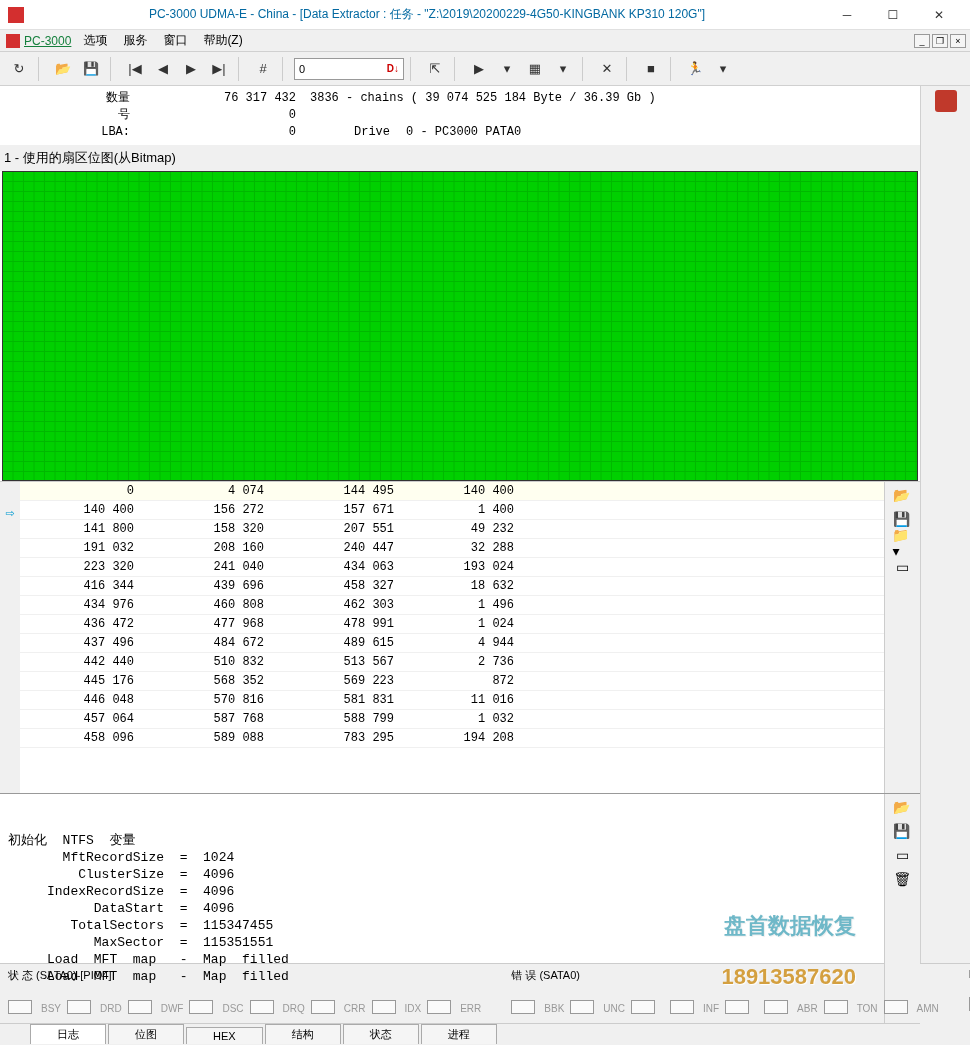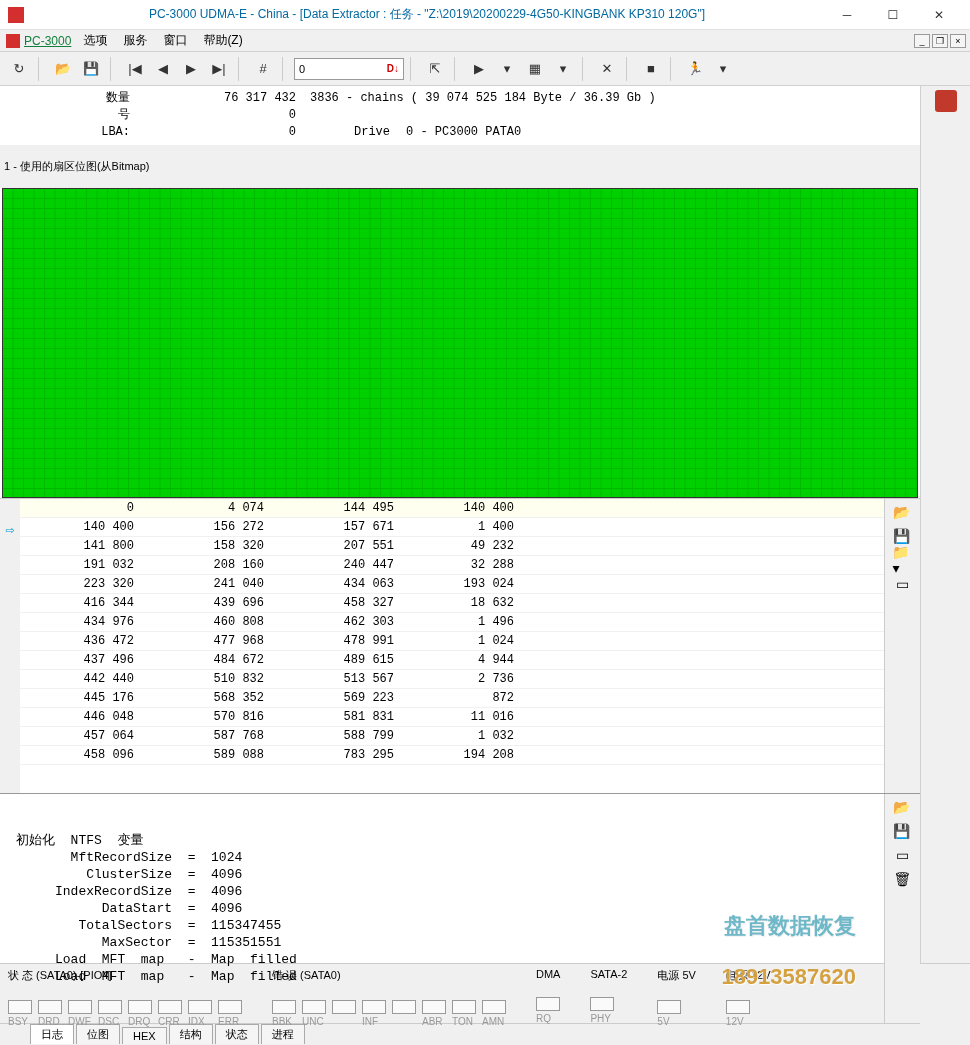--- a/index.html
+++ b/index.html
@@ -22,21 +22,21 @@
 .tinput .dr { color: #c00; font-weight: bold; font-size: 10px; }
 .mainarea { display: flex; height: calc(100% - 30px - 22px - 34px - 82px); }
 .leftcol { flex: 1; display: flex; flex-direction: column; min-width: 0; }
 .rightstrip { width: 50px; background: #f0f0f0; border-left: 1px solid #d0d0d0; display: flex; flex-direction: column; align-items: center; padding-top: 4px; gap: 6px; }
 .rstripicon { width: 22px; height: 22px; background: #c0392b; border-radius: 3px; }
 .info { padding: 4px 10px 4px 60px; background: #fff; font-family: "Courier New", monospace; font-size: 12px; line-height: 17px; }
 .info .row { display: flex; }
 .info .lbl { width: 70px; text-align: right; margin-right: 6px; }
 .info .val { width: 160px; text-align: right; margin-right: 8px; font-variant-numeric: tabular-nums; }
 .info .extra { margin-left: 6px; }
-.bitmaplabel { padding: 14px 4px; font-size: 11px; background: #f0f0f0; }
+.bitmaplabel { padding: 4px 4px; font-size: 13px; background: #f0f0f0; }
 .bitmap { flex: 0 0 310px; background: #00b000; border: 1px solid #333; margin: 0 2px; position: relative; overflow: hidden; }
 .bitmap-grid { position: absolute; inset: 0; }
 .tablewrap { flex: 1; display: flex; min-height: 0; border-top: 1px solid #ccc; }
 .table { flex: 1; overflow: auto; font-family: "Courier New", monospace; font-size: 12px; }
 .thead { display: flex; background: #f0f0f0; border-bottom: 1px solid #ccc; position: sticky; top: 0; }
 .th { padding: 3px 6px; border-right: 1px solid #ccc; text-align: right; }
 .th.virtual { width: 120px; }
 .th.lbafrom { width: 130px; }
 .th.lbato { width: 130px; }
 .th.length { width: 120px; }
@@ -48,33 +48,33 @@
 .td.lbafrom { width: 130px; }
 .td.lbato { width: 130px; }
 .td.length { width: 120px; }
 .td.about { flex: 1; text-align: left; }
 .arrowcol { width: 20px; background: #f0f0f0; }
 .arrowcol .arr { height: 18px; display: flex; align-items: center; justify-content: center; color: #009ad0; font-size: 11px; }
 .sidetools { width: 36px; background: #f0f0f0; display: flex; flex-direction: column; align-items: center; padding-top: 4px; gap: 6px; border-left: 1px solid #ccc; }
 .sideicon { width: 20px; height: 18px; display: flex; align-items: center; justify-content: center; font-size: 14px; cursor: pointer; }
 .logarea { height: 170px; border-top: 1px solid #999; display: flex; flex-direction: column; }
 .logbody { flex: 1; display: flex; }
-.logtext { flex: 1; overflow: auto; font-family: "Courier New", monospace; font-size: 13px; white-space: pre; padding: 4px 16px; line-height: 17px; position: relative; }
+.logtext { flex: 1; overflow: auto; font-family: "Courier New", monospace; font-size: 13px; white-space: pre; padding: 4px 8px; line-height: 17px; position: relative; }
 .watermark { position: absolute; right: 28px; bottom: 4px; text-align: right; pointer-events: none; }
 .watermark .wm1 { font-size: 22px; font-weight: bold; color: #6fb8c8; text-shadow: 1px 1px 1px #eee; font-family: "Microsoft YaHei"; }
 .watermark .wm2 { font-size: 22px; font-weight: bold; color: #d4a040; text-shadow: 1px 1px 1px #fff; font-family: Arial; }
 .tabs { height: 22px; background: #f0f0f0; border-top: 1px solid #ccc; display: flex; align-items: flex-end; padding-left: 30px; gap: 2px; }
-.tab { padding: 2px 10px; background: #f5f5f5; border: 1px solid #aaa; border-bottom: none; cursor: pointer; font-size: 11px; }
+.tab { padding: 2px 26px; background: #f5f5f5; border: 1px solid #aaa; border-bottom: none; cursor: pointer; font-size: 11px; }
 .tab.active { background: #fff; font-weight: normal; }
 .statusbar { height: 82px; background: #f0f0f0; border-top: 1px solid #ccc; padding: 4px 8px; font-size: 11px; }
 .statusrow { display: flex; gap: 30px; }
 .statusgroup { display: flex; flex-direction: column; }
 .sglabel { margin-bottom: 17px; }
 .leds { display: flex; gap: 6px; }
-.led { display: flex; flex-direction: column; align-items: flex-start; gap: 2px; }
+.led { display: flex; flex-direction: row; align-items: flex-end; gap: 9px; }
 .ledbox { width: 24px; height: 14px; border: 1px solid #999; background: #fafafa; }
 .ledlbl { color: #999; font-size: 10px; }
 </style>
 </head>
 <body>
 
 <div class="titlebar">
   <span class="icon"></span>
   <span class="title">PC-3000 UDMA-E - China - [Data Extractor : 任务 - "Z:\2019\20200229-4G50-KINGBANK KP310 120G"]</span>
   <div class="winbtns">

